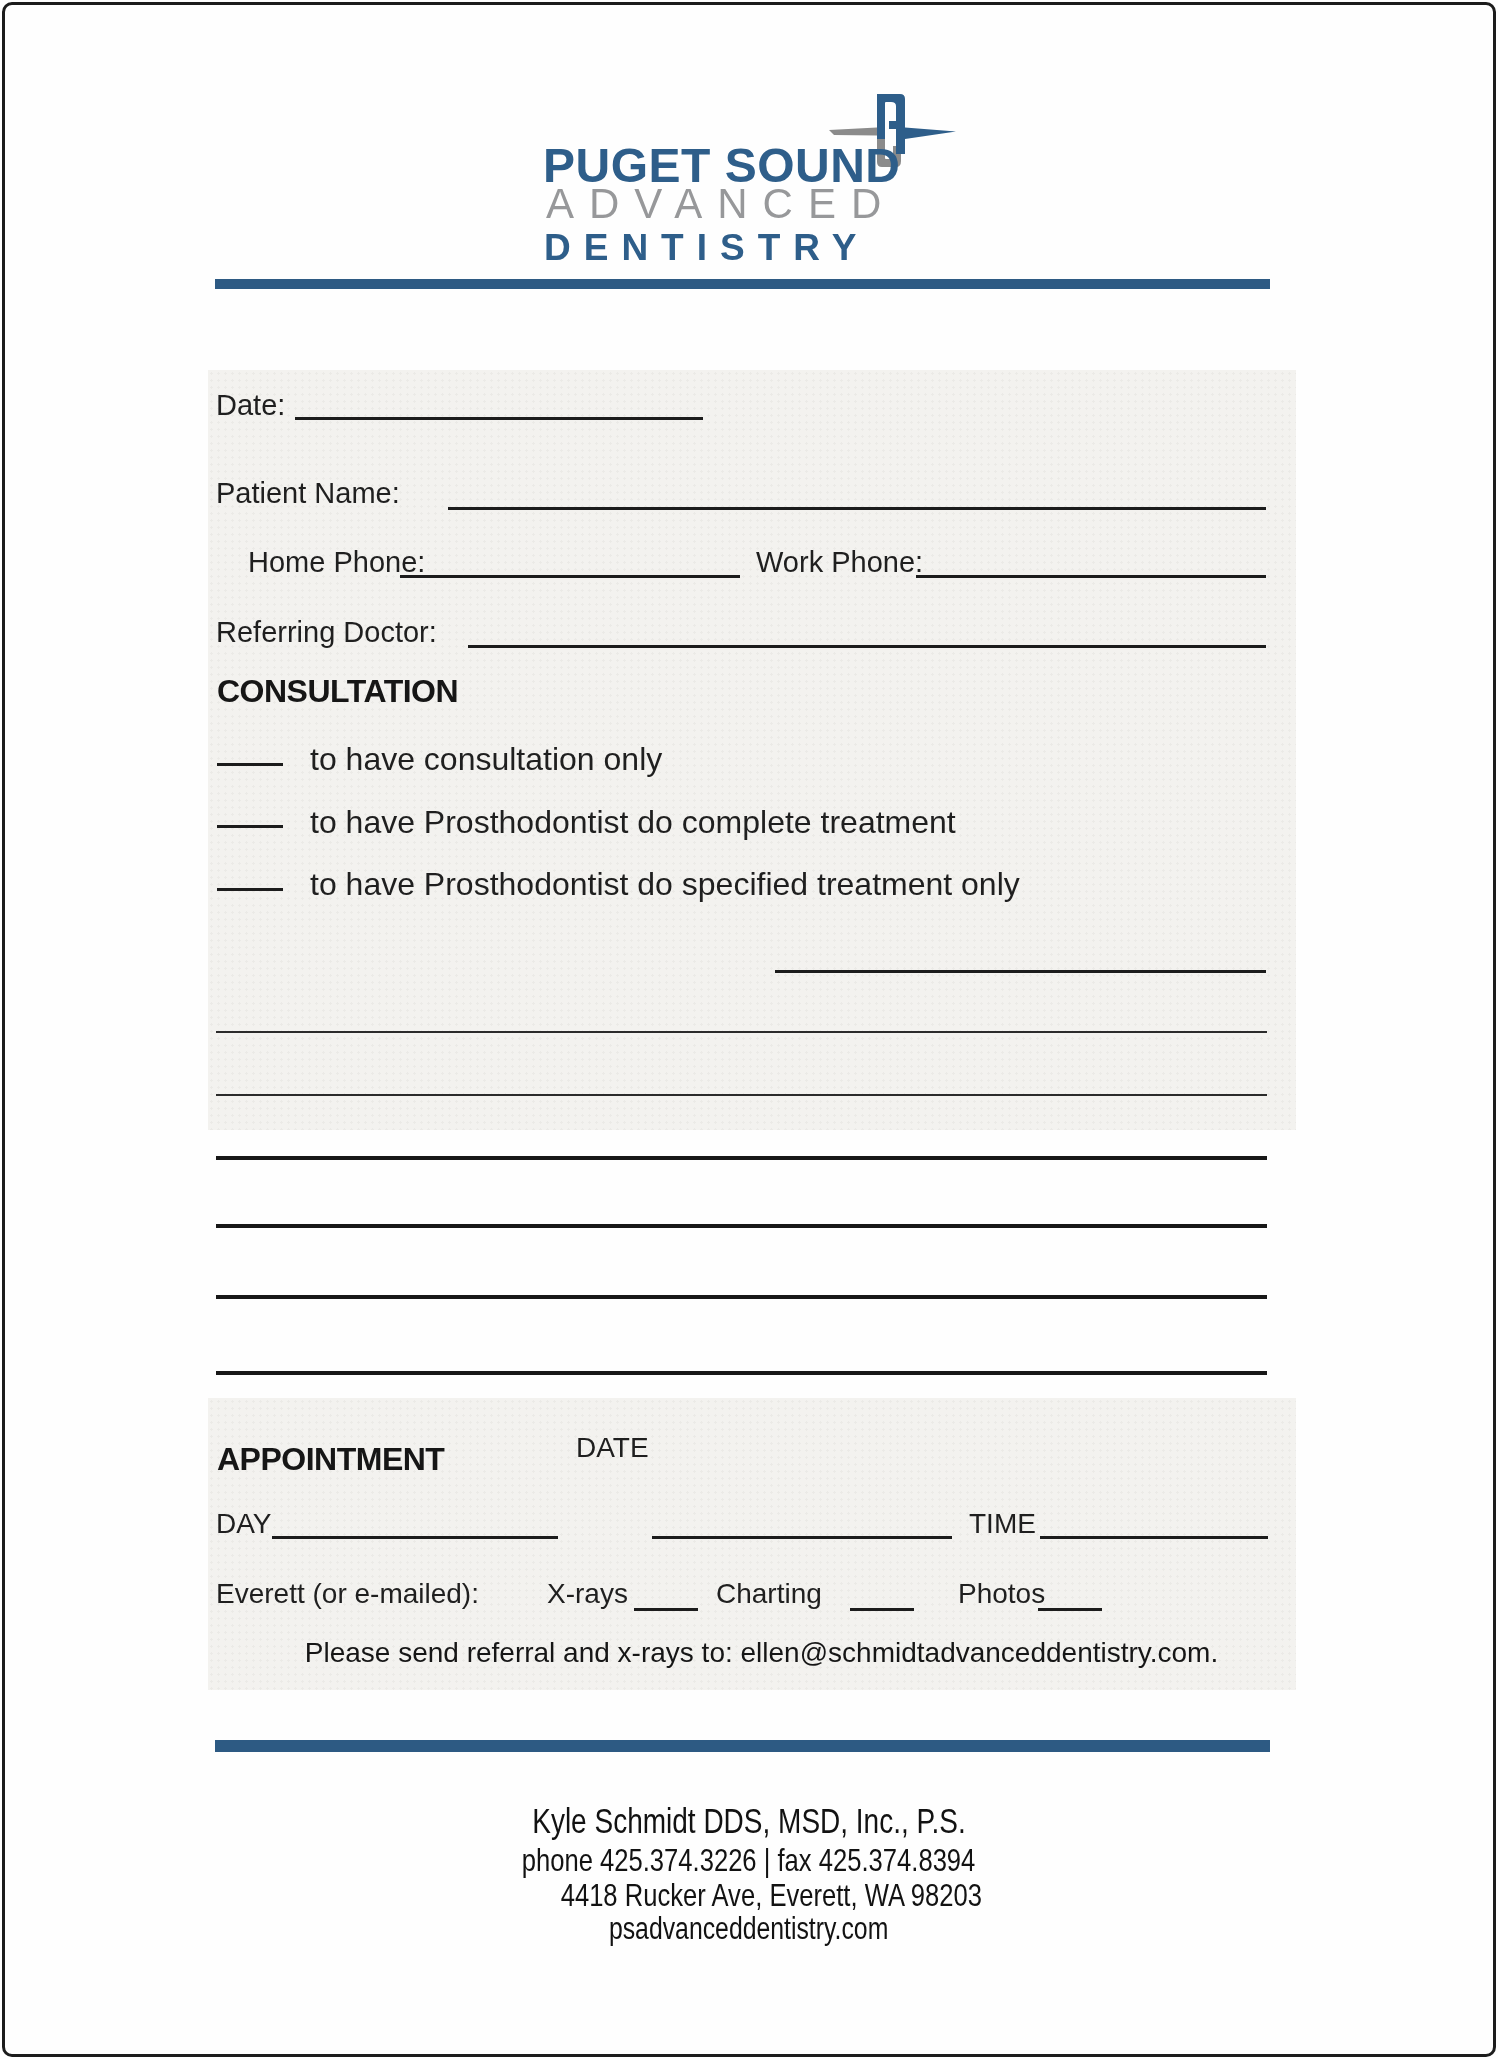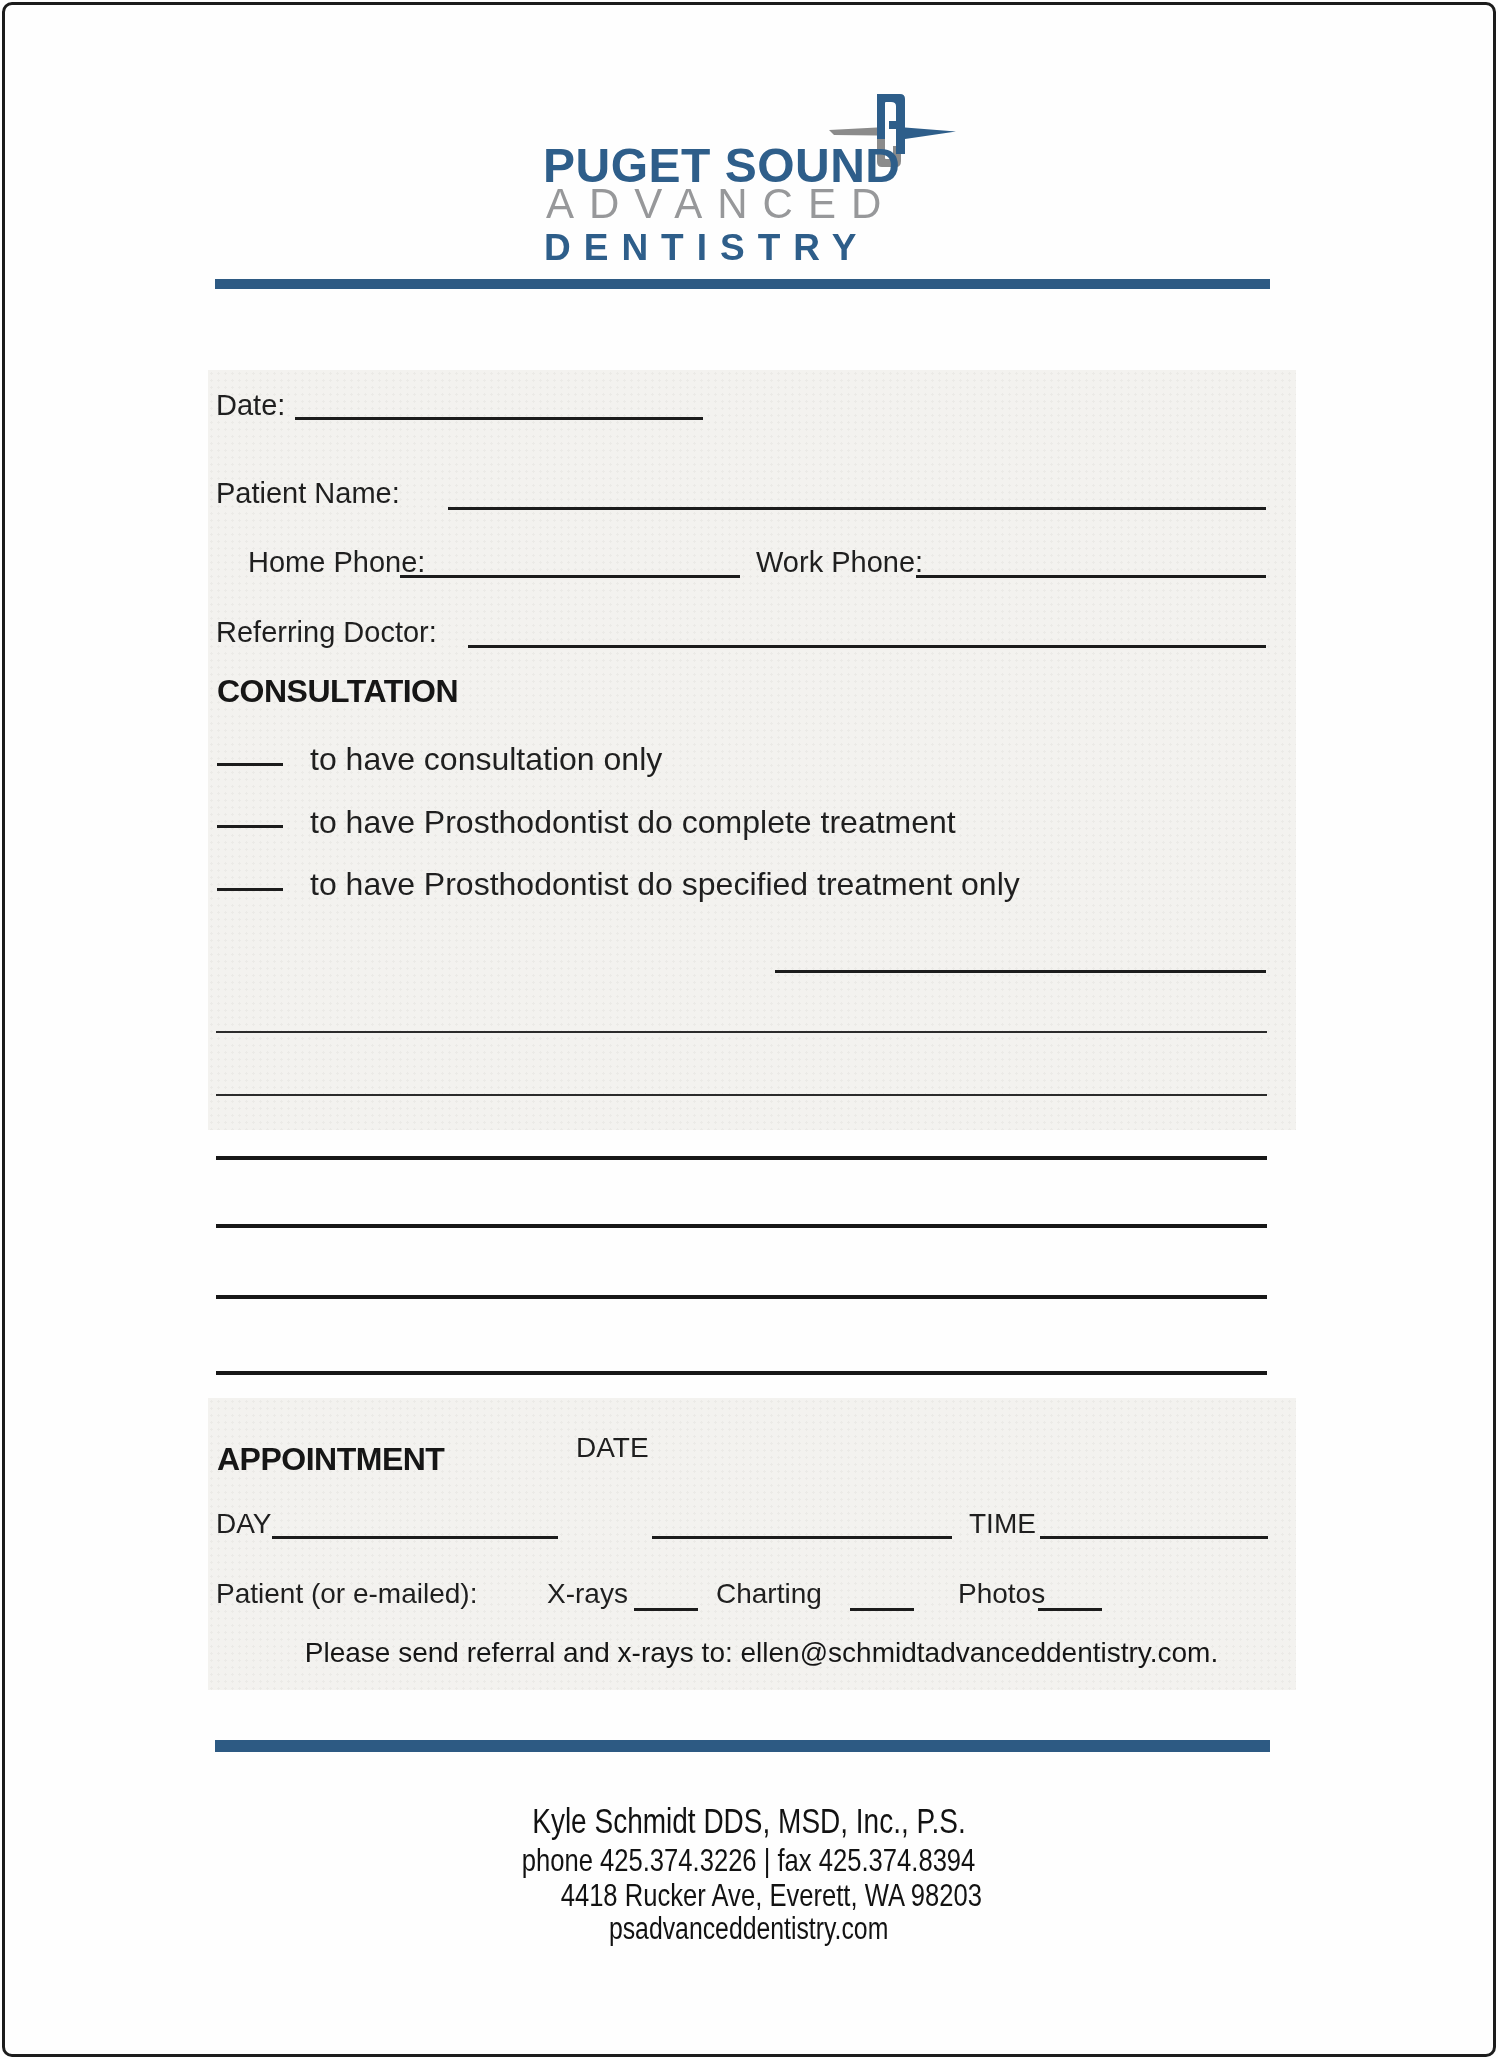--- a/index.html
+++ b/index.html
@@ -170,21 +170,21 @@
 
   <div class="heading" id="appointment-heading">APPOINTMENT</div>
 
   <div class="appt-lbl" id="day-label">DAY</div>
   <div class="uline" id="day-line"></div>
   <div class="appt-lbl" id="date2-label">DATE</div>
   <div class="uline" id="date2-line"></div>
   <div class="appt-lbl" id="time-label">TIME</div>
   <div class="uline" id="time-line"></div>
 
-  <div class="appt-lbl" id="enclosed-label">Patient (or e-mailed):</div>
+  <div class="appt-lbl" id="enclosed-label">Everett (or e-mailed):</div>
   <div class="appt-lbl" id="xrays-label">X-rays</div>
   <div class="uline" id="xrays-line"></div>
   <div class="appt-lbl" id="charting-label">Charting</div>
   <div class="uline" id="charting-line"></div>
   <div class="appt-lbl" id="photos-label">Photos</div>
   <div class="uline" id="photos-line"></div>
 
   <div id="send-note">Please send referral and x-rays to:  ellen@schmidtadvanceddentistry.com.</div>
 
   <div class="rule-blue" id="bottom-divider"></div>

